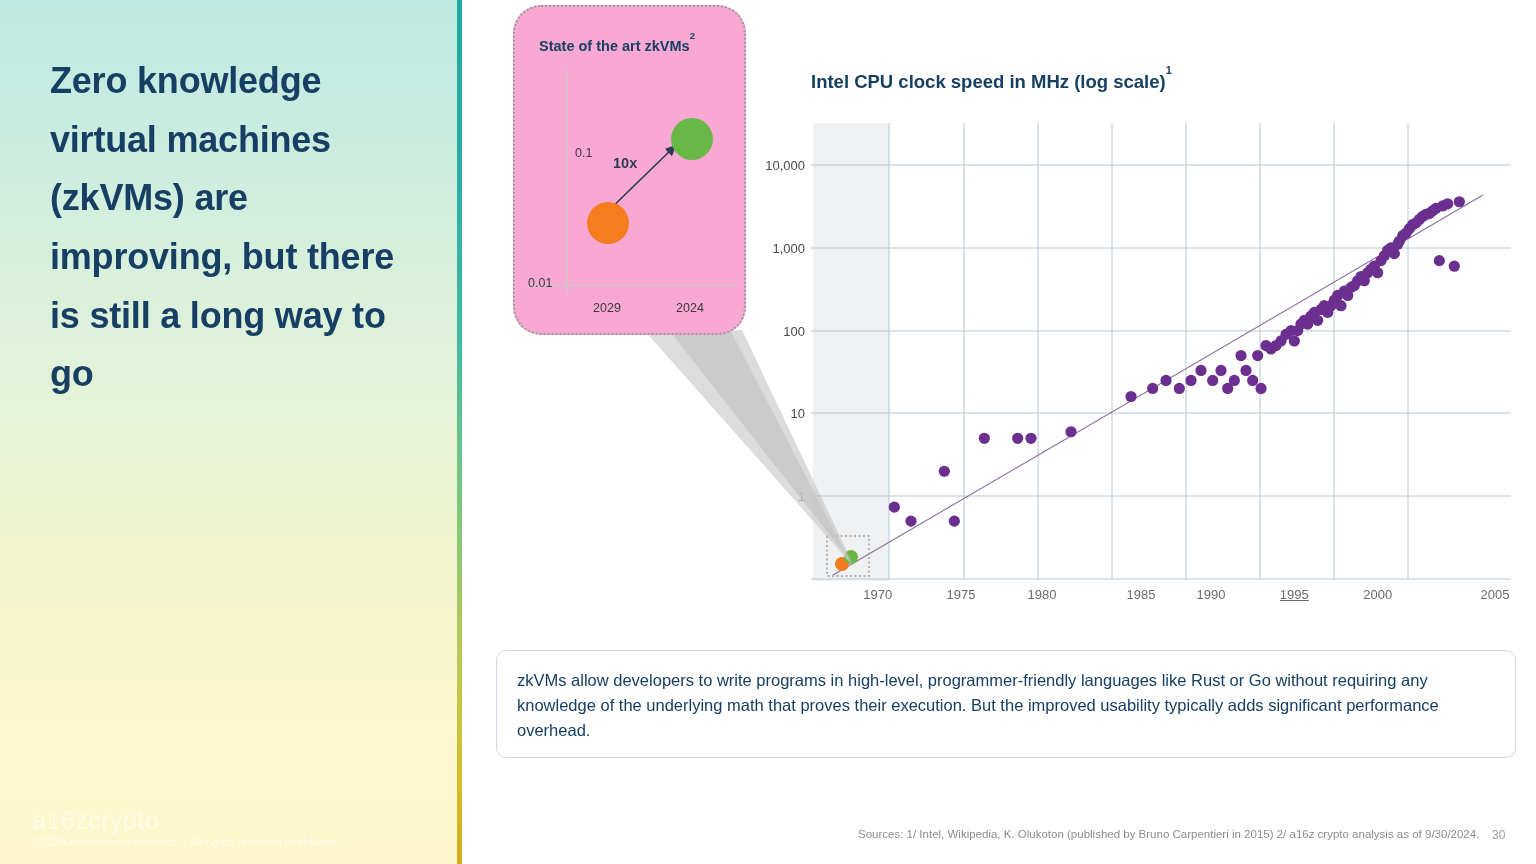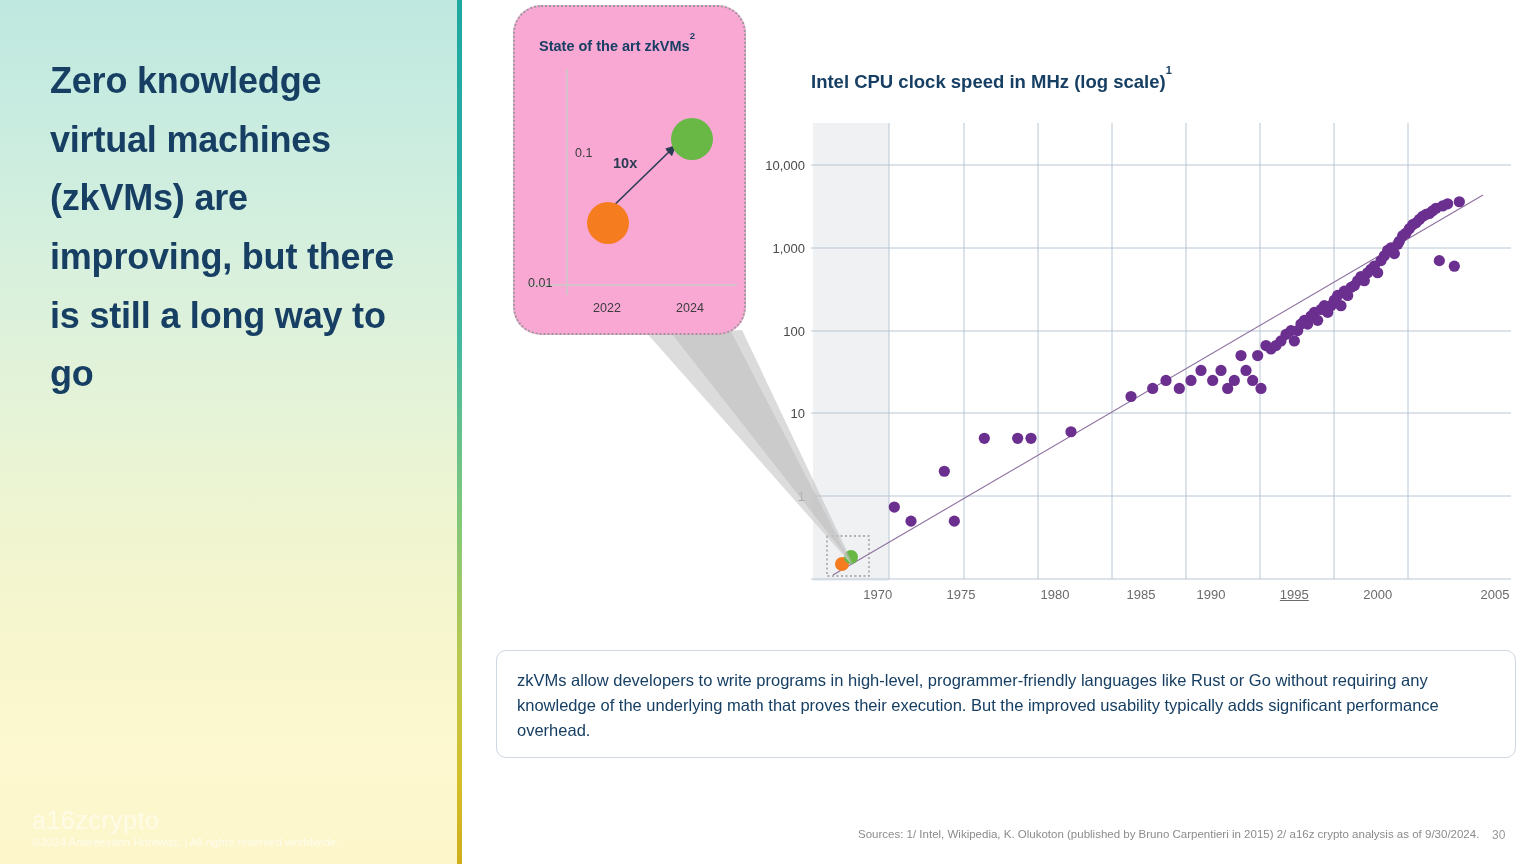--- a/index.html
+++ b/index.html
@@ -262,21 +262,21 @@
     <div id="ylabels">
         <div class="ylabel" style="top: 42px;">10,000</div>
         <div class="ylabel" style="top: 124.8px;">1,000</div>
         <div class="ylabel" style="top: 207.6px;">100</div>
         <div class="ylabel" style="top: 290.4px;">10</div>
         <div class="ylabel" style="top: 373.2px;">1</div>
       </div>
     <div id="xlabels">
         <div class="xlabel" style="left: 66.6667px;">1970</div>
         <div class="xlabel" style="left: 150px;">1975</div>
-        <div class="xlabel" style="left: 244px;">1980</div>
+        <div class="xlabel" style="left: 231px;">1980</div>
         <div class="xlabel" style="left: 330px;">1985</div>
         <div class="xlabel" style="left: 400px;">1990</div>
         <div class="xlabel" style="left: 483.333px; text-decoration: underline;">1995</div>
         <div class="xlabel" style="left: 566.667px;">2000</div>
         <div class="xlabel" style="left: 650px; margin-left: 34px;">2005</div>
       </div>
   </div>
 
   <div id="inset">
     <div id="inset-title">
@@ -290,21 +290,21 @@
       <defs>
         <marker id="ar" markerWidth="7" markerHeight="7" refX="4" refY="3.2" orient="auto" markerUnits="strokeWidth">
           <path d="M0,0 L7,3.2 L0,6.4 z" fill="#2b3c52"></path>
         </marker>
       </defs>
     </svg>
 
     <div class="inset-ylab" style="left:21px; top:146px;margin-left:39px;">0.1</div>
     <div class="inset-ylab" style="left:13px; top:238px;margin-top:38px;">0.01</div>
 
-    <div class="inset-xlab" style="left:92px; top:294px;">2022</div>
+    <div class="inset-xlab" style="left:92px; top:294px;">2029</div>
     <div class="inset-xlab" style="left:175px; top:294px;">2024</div>
 
     <div class="dot-orange" style="left:72px; top:195px;"></div>
     <div class="dot-green" style="left:156px; top:111px;"></div>
 
     <div id="arrow-label" style="left:98px; top:148px;font-weight:bold;">10x</div>
   </div>
 
   <div id="body-box">
     <p id="body-text">zkVMs allow developers to write programs in high-level, programmer-friendly languages like Rust or Go without requiring any knowledge of the underlying math that proves their execution. But the improved usability typically adds significant performance overhead.</p>

